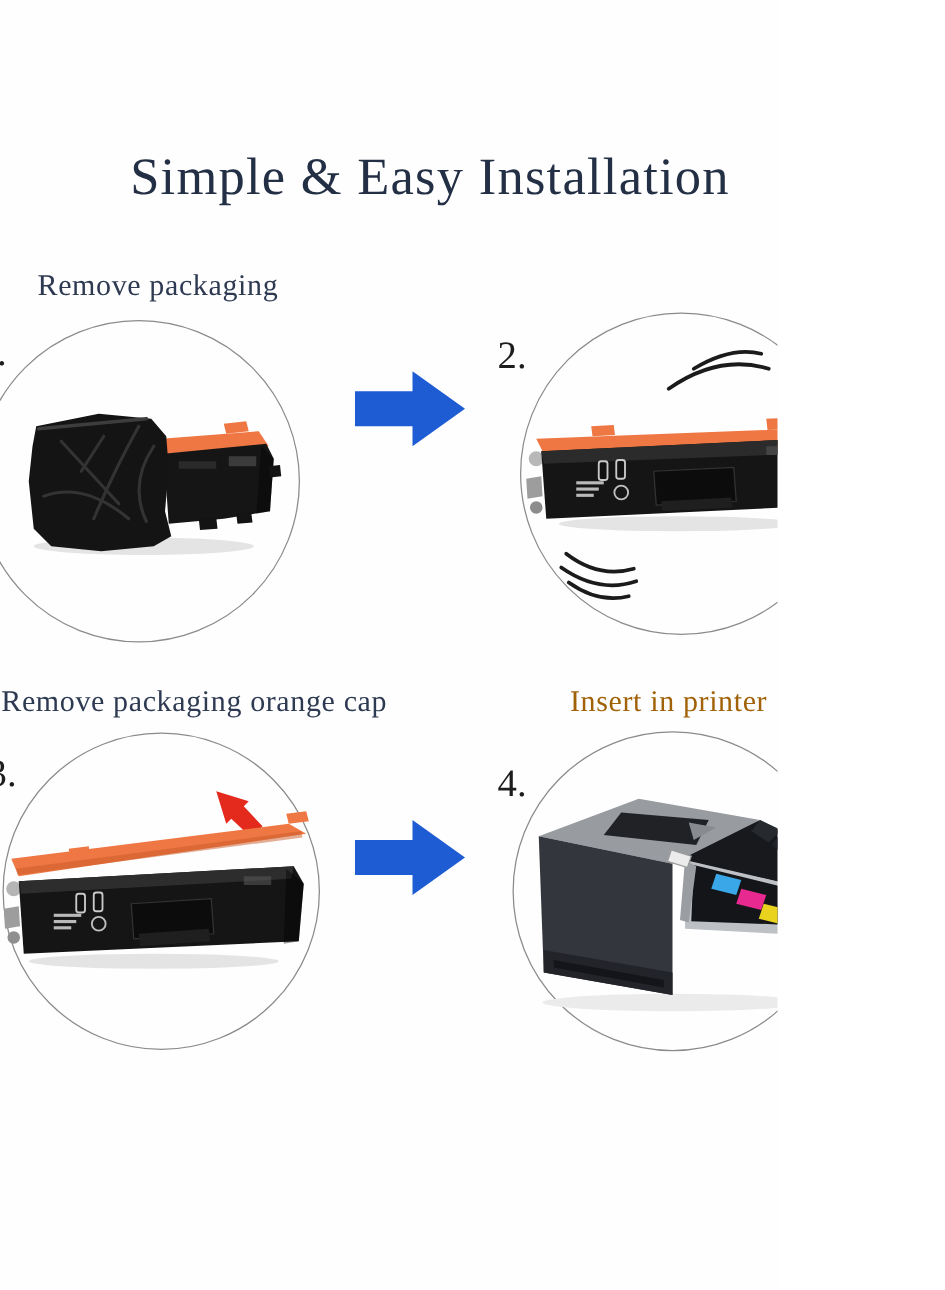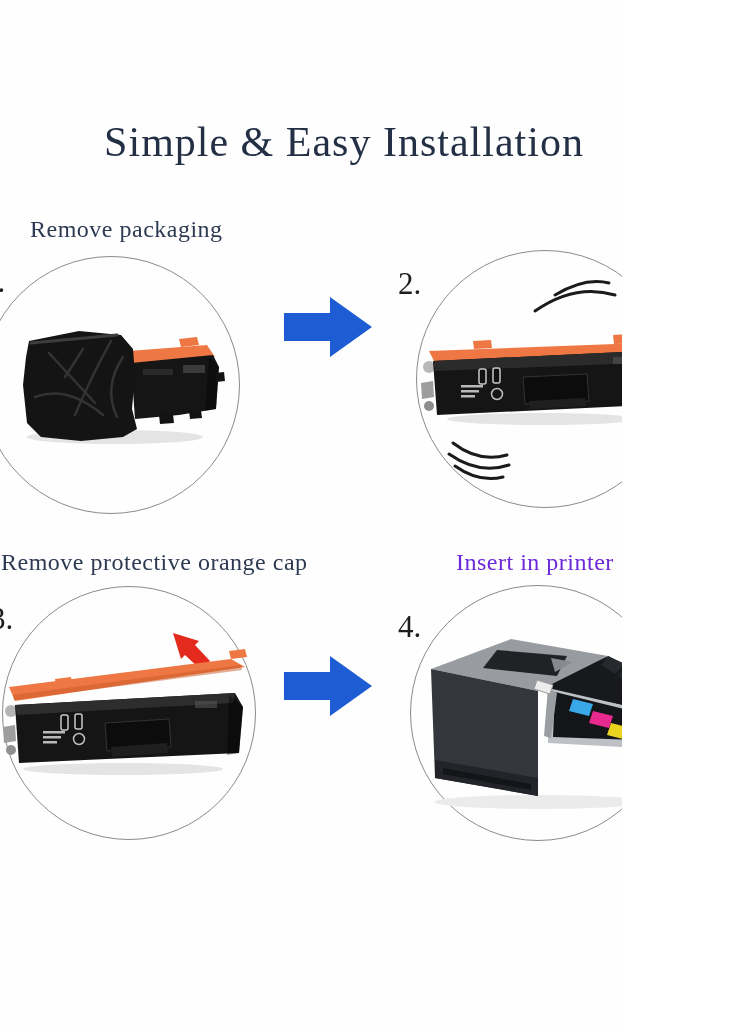--- a/index.html
+++ b/index.html
@@ -14,22 +14,22 @@
   .arrow{position:absolute;}
 </style>
 </head>
 <body>
 
 <div class="canvas">
 
   <h1 class="title" style="color: rgb(35, 47, 69);">Simple &amp; Easy Installation</h1>
 
   <div class="caption" style="left: 30px; top: 216px; color: rgb(45, 58, 82);">Remove packaging</div>
-  <div class="caption" style="left: 1px; top: 549px; color: rgb(45, 58, 82);">Remove protective orange cap</div>
-  <div class="caption" style="left: 456px; top: 549px; color: #6d28d9;">Insert in printer</div>
+  <div class="caption" style="left: 1px; top: 549px; color: rgb(45, 58, 82);">Remove packaging orange cap</div>
+  <div class="caption" style="left: 456px; top: 549px; color: #a16207;">Insert in printer</div>
 
   <div class="stepnum" style="left:-18px;top:264px">1.</div>
   <div class="stepnum" style="left:398px;top:266px">2.</div>
   <div class="stepnum" style="left:-10px;top:601px">3.</div>
   <div class="stepnum" style="left:398px;top:609px">4.</div>
 
   <svg class="arrow" style="left:284px;top:297px" width="88" height="60" viewBox="0 0 88 60">
     <polygon points="0,16 46,16 46,0 88,30 46,60 46,44 0,44" fill="#1d5cd3"></polygon>
   </svg>
   <svg class="arrow" style="left:284px;top:656px" width="88" height="60" viewBox="0 0 88 60">

